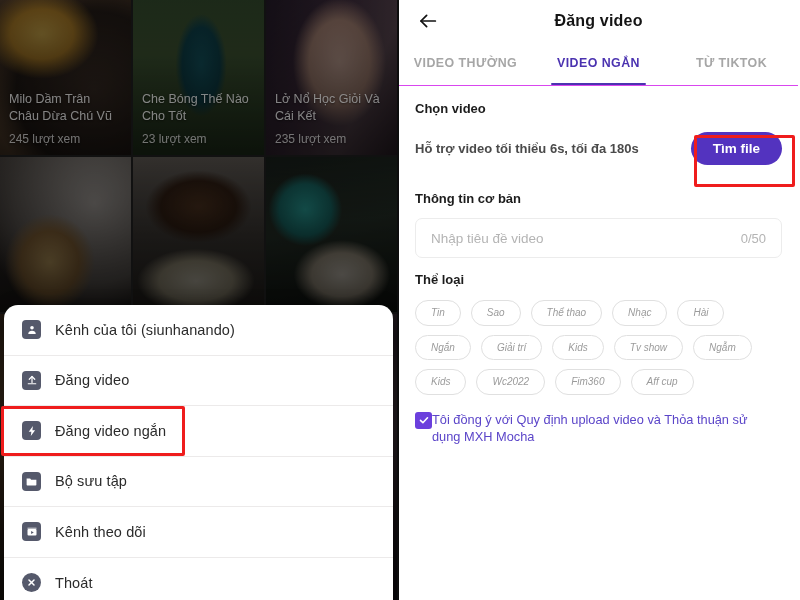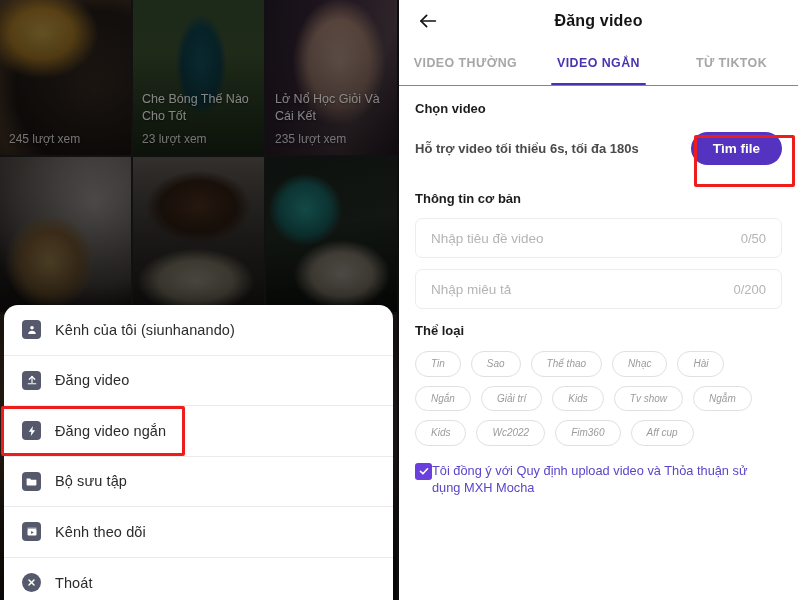--- a/index.html
+++ b/index.html
@@ -243,20 +243,21 @@
 <div class="screen">
 
   <div class="left-pane">
 
     <div class="thumb-grid">
 
       <div class="thumb">
         <div class="art art-a"></div>
         <div class="scrim"></div>
         <div class="meta">
+          <div class="t-title">Milo Dầm Trân Châu Dừa Chú Vũ</div>
           <div class="t-views">245 lượt xem</div>
         </div>
       </div>
 
       <div class="thumb">
         <div class="art art-b"></div>
         <div class="scrim"></div>
         <div class="meta">
           <div class="t-title">Che Bóng Thế Nào Cho Tốt</div>
           <div class="t-views">23 lượt xem</div>
@@ -394,24 +395,20 @@
         <button class="btn-primary">Tìm file</button>
       </div>
 
       <div class="sec-title tt2">Thông tin cơ bản</div>
 
       <div class="field">
         <span class="ph">Nhập tiêu đề video</span>
         <span class="cnt">0/50</span>
       </div>
 
-      <div class="field">
-        <span class="ph">Nhập miêu tả</span>
-        <span class="cnt">0/200</span>
-      </div>
 
       <div class="sec-title tt3">Thể loại</div>
 
       <div class="chips">
         <span class="chip">Tin</span>
         <span class="chip">Sao</span>
         <span class="chip">Thể thao</span>
         <span class="chip">Nhạc</span>
         <span class="chip">Hài</span>
         <span class="chip">Ngắn</span>

